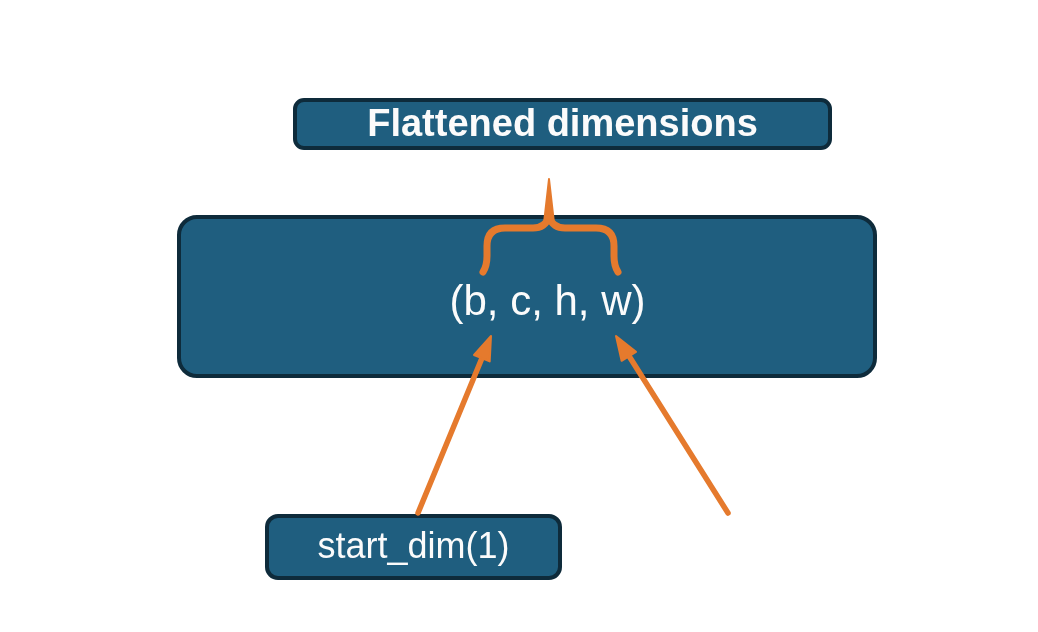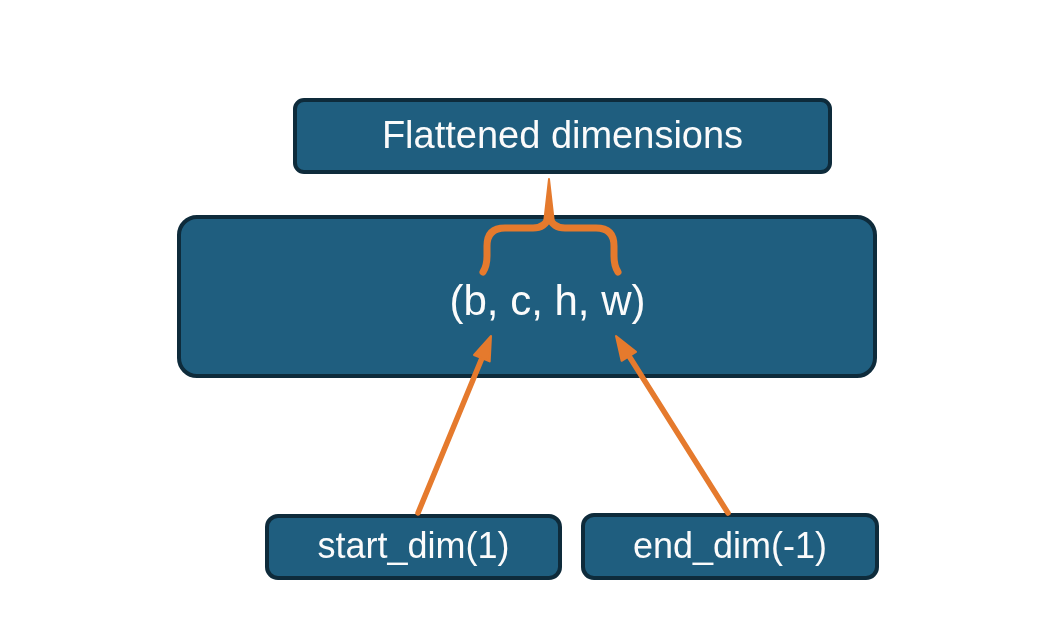--- a/index.html
+++ b/index.html
@@ -32,23 +32,24 @@
   }
 
   .node .label {
     white-space: nowrap;
     line-height: 1;
     padding-bottom: 2px;
   }
 
   .node-title {
     left: 293px; top: 98px;
-    width: 539px; height: 76px;
+    width: 539px; height: 52px;
     border-radius: 11px;
     font-size: 38px;
+    font-weight: bold;
   }
 
   .node-tensor {
     left: 177px; top: 215px;
     width: 700px; height: 163px;
     border-radius: 20px;
     font-size: 42px;
   }
   .node-tensor .label { padding-top: 10px; margin-left: 41px; }
 
@@ -96,23 +97,20 @@
   </div>
 
   <div class="node node-tensor">
     <span class="label">(b, c, h, w)</span>
   </div>
 
   <div class="node node-start">
     <span class="label">start_dim(1)</span>
   </div>
 
-  <div class="node node-end">
-    <span class="label">end_dim(-1)</span>
-  </div>
 
   <svg class="connector-layer" viewBox="0 0 1038 632" xmlns="http://www.w3.org/2000/svg" aria-hidden="true">
 
     <polygon class="accent-fill" points="544,223 554,223 549,179" stroke-width="2"></polygon>
 
     <path class="accent-stroke" stroke-width="7" d="M 483 272
              Q 487 266 487 256
              L 487 246
              Q 487 228 505 228
              L 533 228

